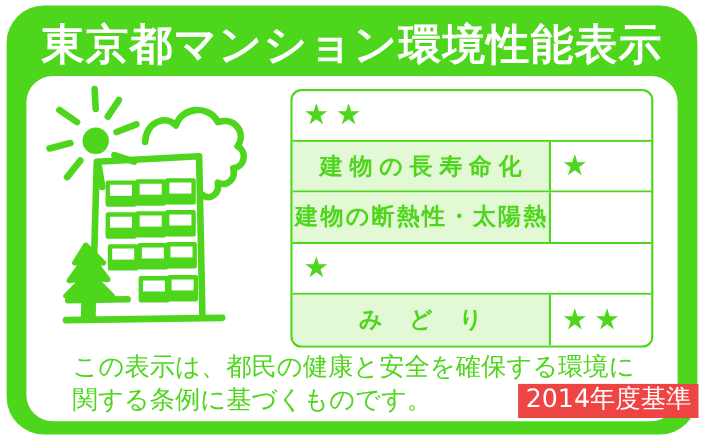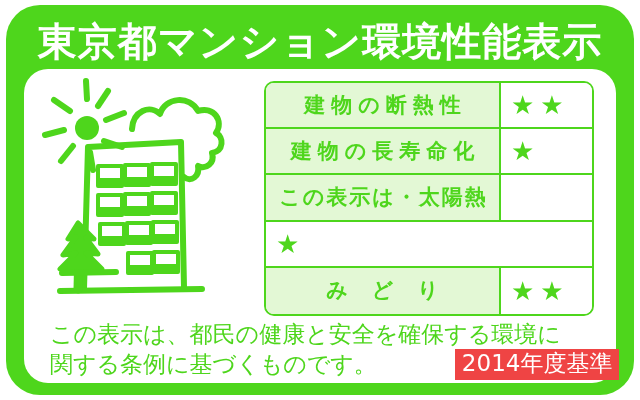--- a/index.html
+++ b/index.html
@@ -135,21 +135,21 @@
     position: absolute;
     left: 26px;
     top: 250px;
     width: 540px;
     color: #4ed61c;
     font-size: 23px;
     font-weight: normal;
     line-height: 1.32;
     font-family: "DejaVu Sans", "Liberation Sans", sans-serif;
   }
-  .footer-line { display: block; white-space: nowrap; }
+  .footer-line { display: block; white-space: nowrap; margin-left: 16px; }
   .footer-line-2 { display: flex; align-items: flex-start; }
   .year-badge {
     margin-left: 78px;
     background: #ef4444;
     color: #ffffff;
     font-size: 23px;
     font-weight: normal;
     padding: 2px 7px 4px 7px;
     line-height: 1.05;
     white-space: nowrap;
@@ -232,36 +232,35 @@
               <path d="M46 150 L36 166 L44 164 L31 182 L44 180 L28 196 L70 196 L54 180 L66 181 L54 165 L62 166 Z" fill="#4ed61c" stroke="#4ed61c" stroke-width="5"></path>
               <path d="M30 200 L84 199" stroke-width="6"></path>
             </g>
           </g>
         </svg>
       </div>
 
       <div class="perf-table">
 
         <div class="perf-row">
-          <div class="perf-label spaced">建物の断熱性</div>
           <div class="perf-stars">
             <span class="star">★</span>
             <span class="star">★</span>
           </div>
         </div>
 
         <div class="perf-row">
           <div class="perf-label spaced">建物の長寿命化</div>
           <div class="perf-stars">
             <span class="star">★</span>
           </div>
         </div>
 
         <div class="perf-row">
-          <div class="perf-label spaced2">この表示は・太陽熱</div>
+          <div class="perf-label spaced2">建物の断熱性・太陽熱</div>
           <div class="perf-stars"></div>
         </div>
 
         <div class="perf-row">
           <div class="perf-stars">
             <span class="star">★</span>
           </div>
         </div>
 
         <div class="perf-row">

